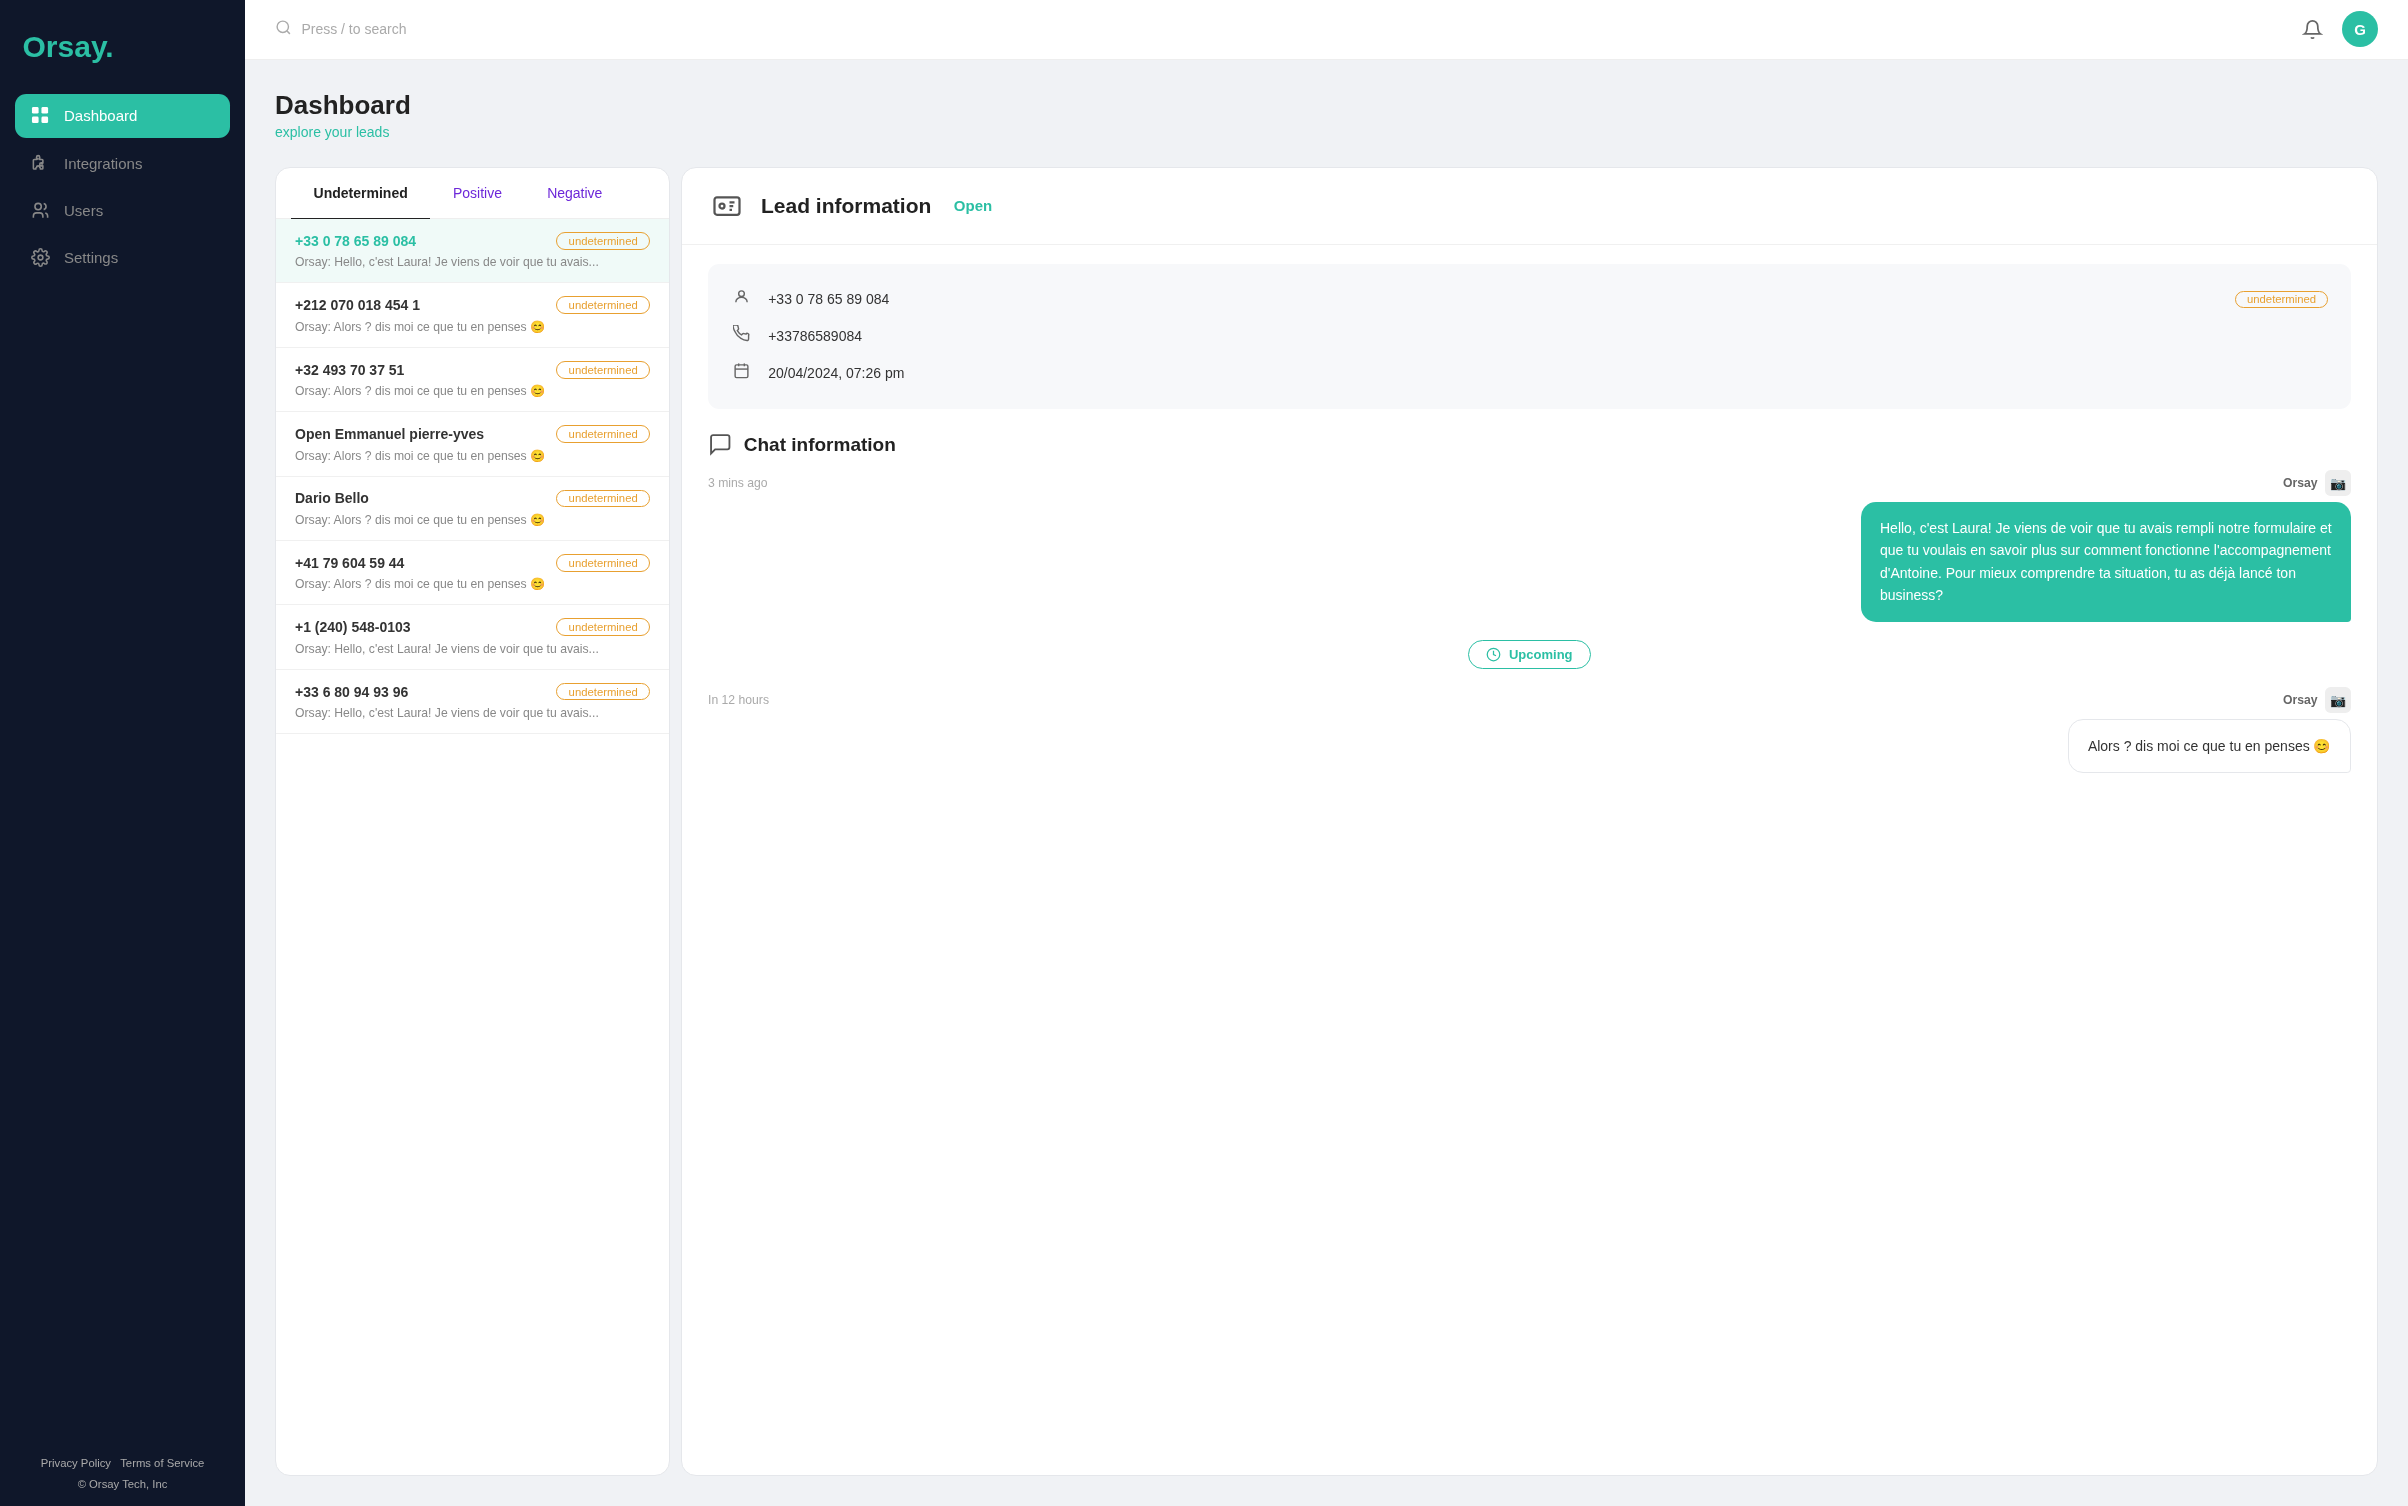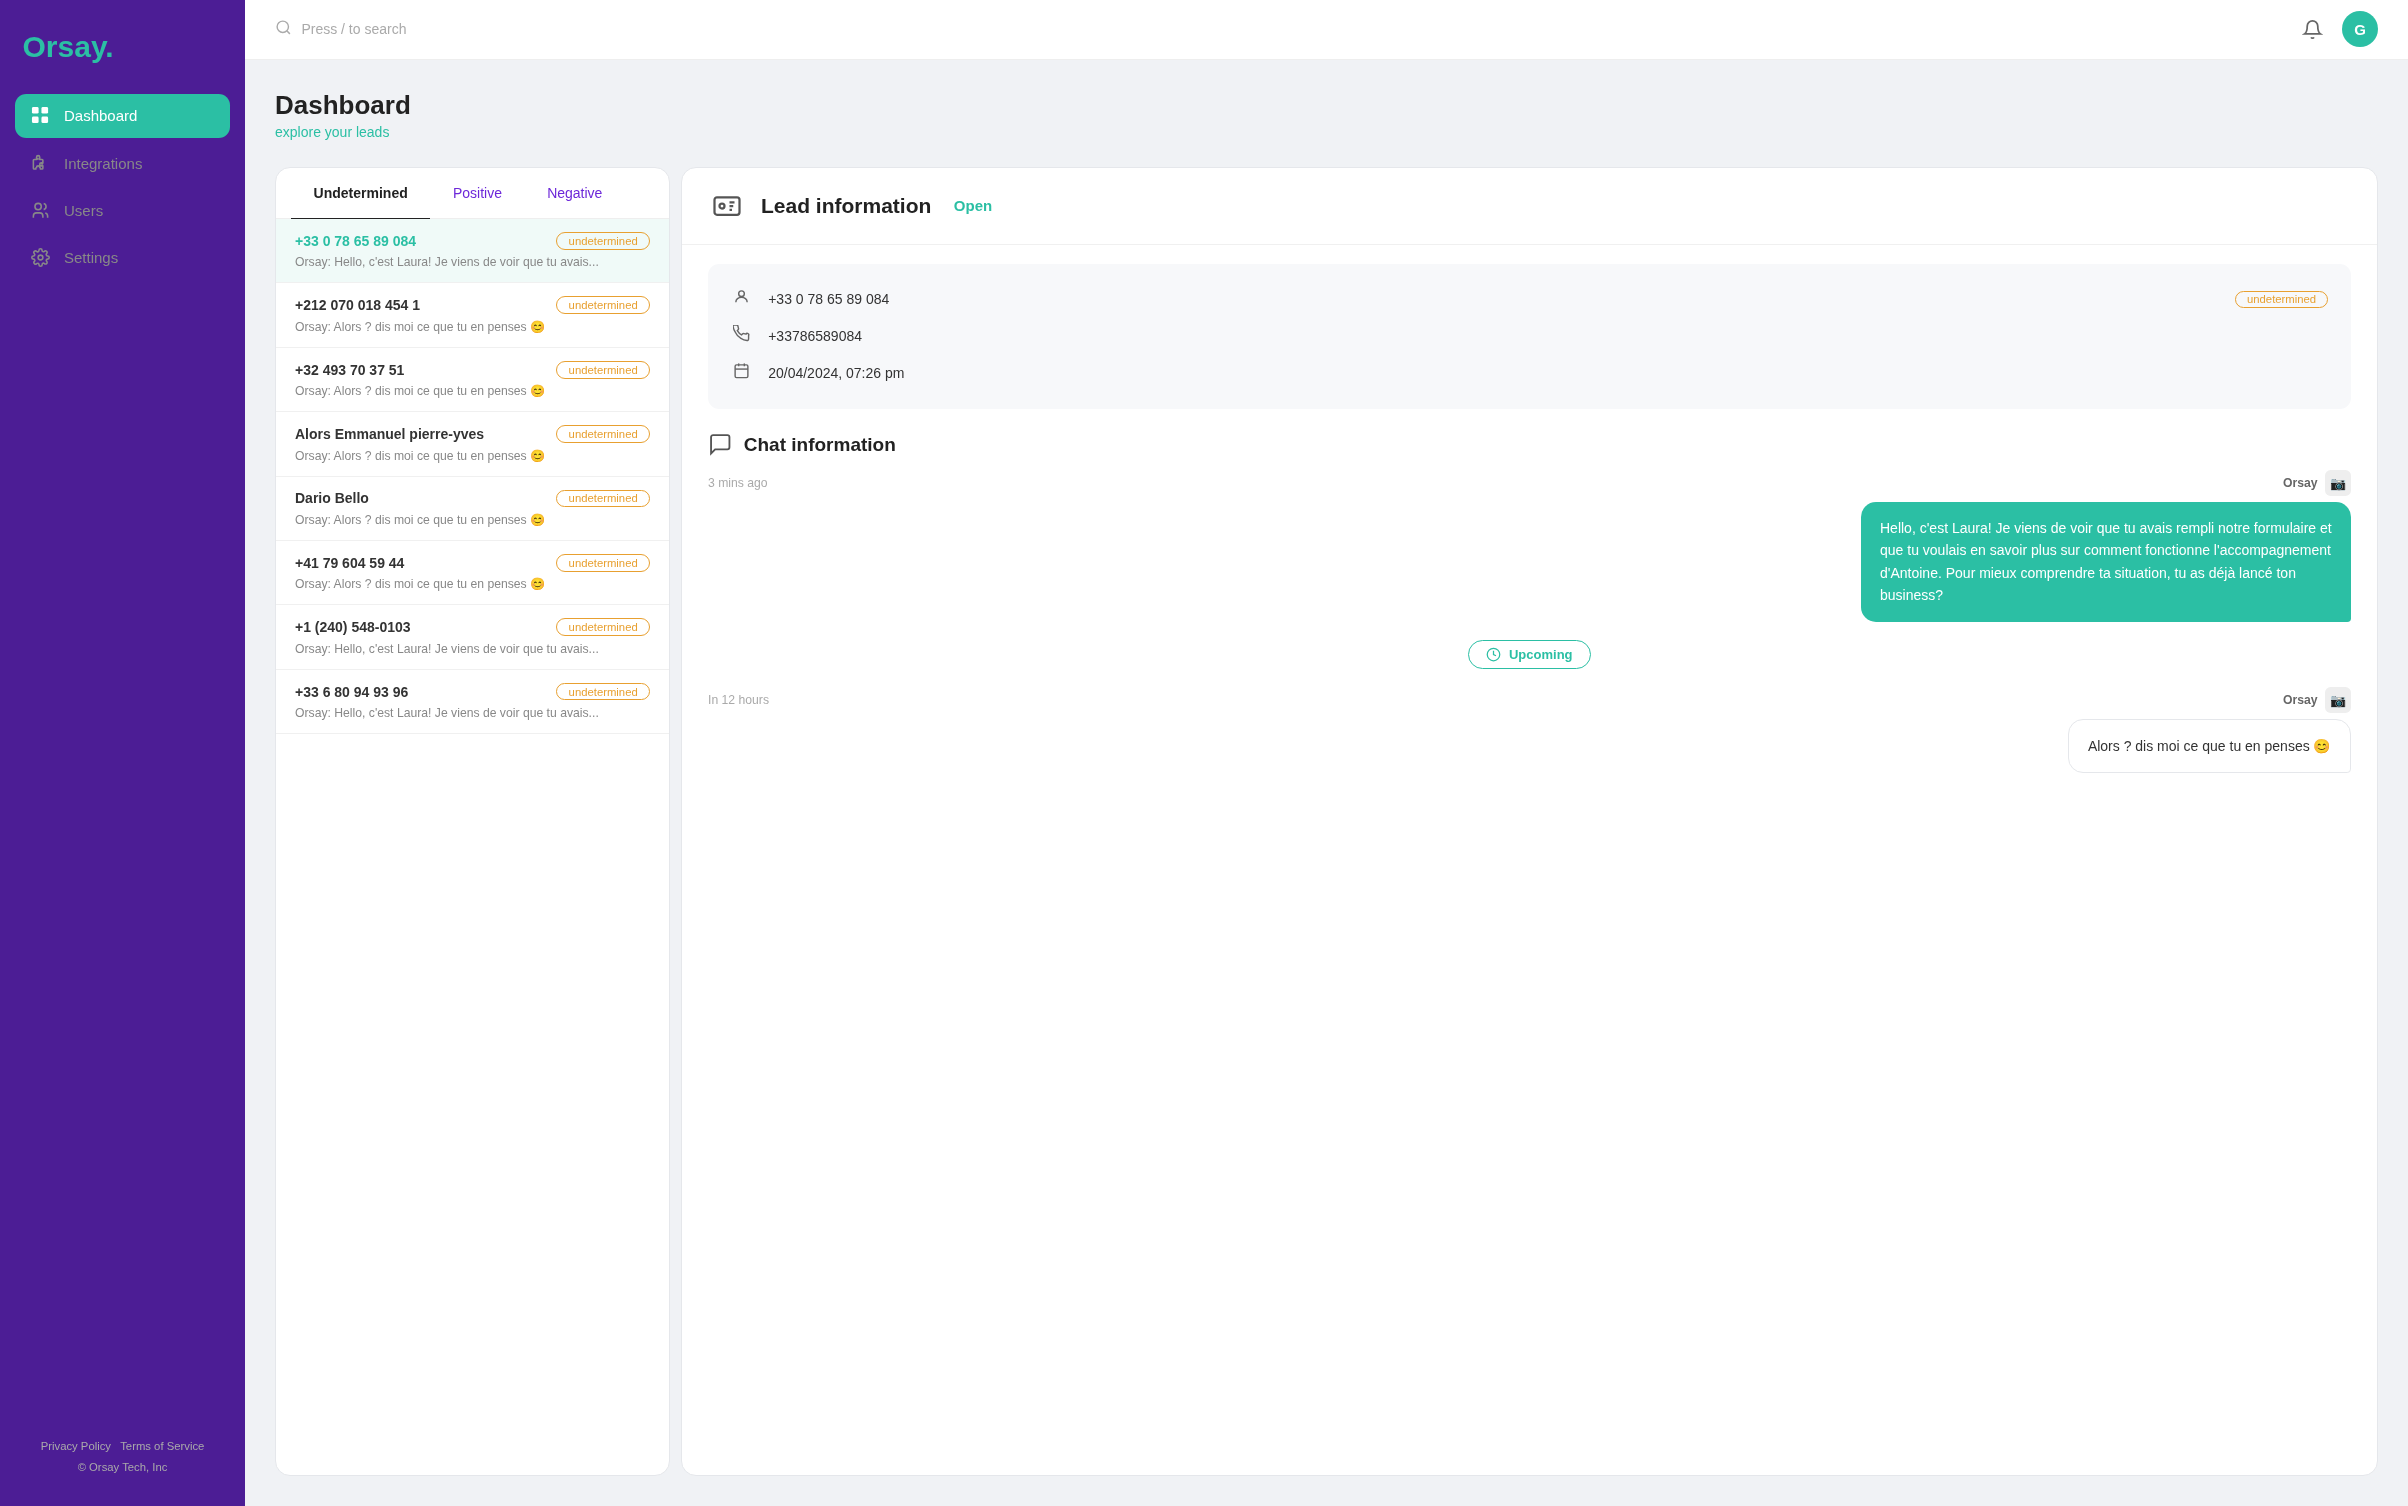--- a/index.html
+++ b/index.html
@@ -2,24 +2,24 @@
 <html style="font-size:15px"><head>
   <meta charset="utf-8">
   <style>
     * { box-sizing: border-box; margin: 0; padding: 0; }
     body { font-family: -apple-system, BlinkMacSystemFont, 'Segoe UI', sans-serif; background: #f0f2f5; display: flex; height: 100vh; overflow: hidden; }
 
     
     .sidebar {
       width: 245px;
       min-width: 245px;
-      background: #4c1d95;
+      background: #0f172a;
       display: flex;
       flex-direction: column;
-      padding: 30px 15px 29px;
+      padding: 30px 15px 12px;
       height: 100vh;
     }
     .sidebar-logo {
       font-size: 30px;
       font-weight: 800;
       color: #2bbfa4;
       margin-bottom: 30px;
       padding-left: 7.5px;
     }
     .nav-item {
@@ -460,21 +460,21 @@
           <div class="lead-item">
             <div class="lead-item-top">
               <span class="lead-name dark">+32 493 70 37 51</span>
               <span class="badge-undetermined">undetermined</span>
             </div>
             <div class="lead-preview">Orsay: Alors ? dis moi ce que tu en penses 😊</div>
           </div>
 
           <div class="lead-item">
             <div class="lead-item-top">
-              <span class="lead-name dark">Alors Emmanuel pierre-yves</span>
+              <span class="lead-name dark">Open Emmanuel pierre-yves</span>
               <span class="badge-undetermined">undetermined</span>
             </div>
             <div class="lead-preview">Orsay: Alors ? dis moi ce que tu en penses 😊</div>
           </div>
 
           <div class="lead-item">
             <div class="lead-item-top">
               <span class="lead-name dark">Dario Bello</span>
               <span class="badge-undetermined">undetermined</span>
             </div>

